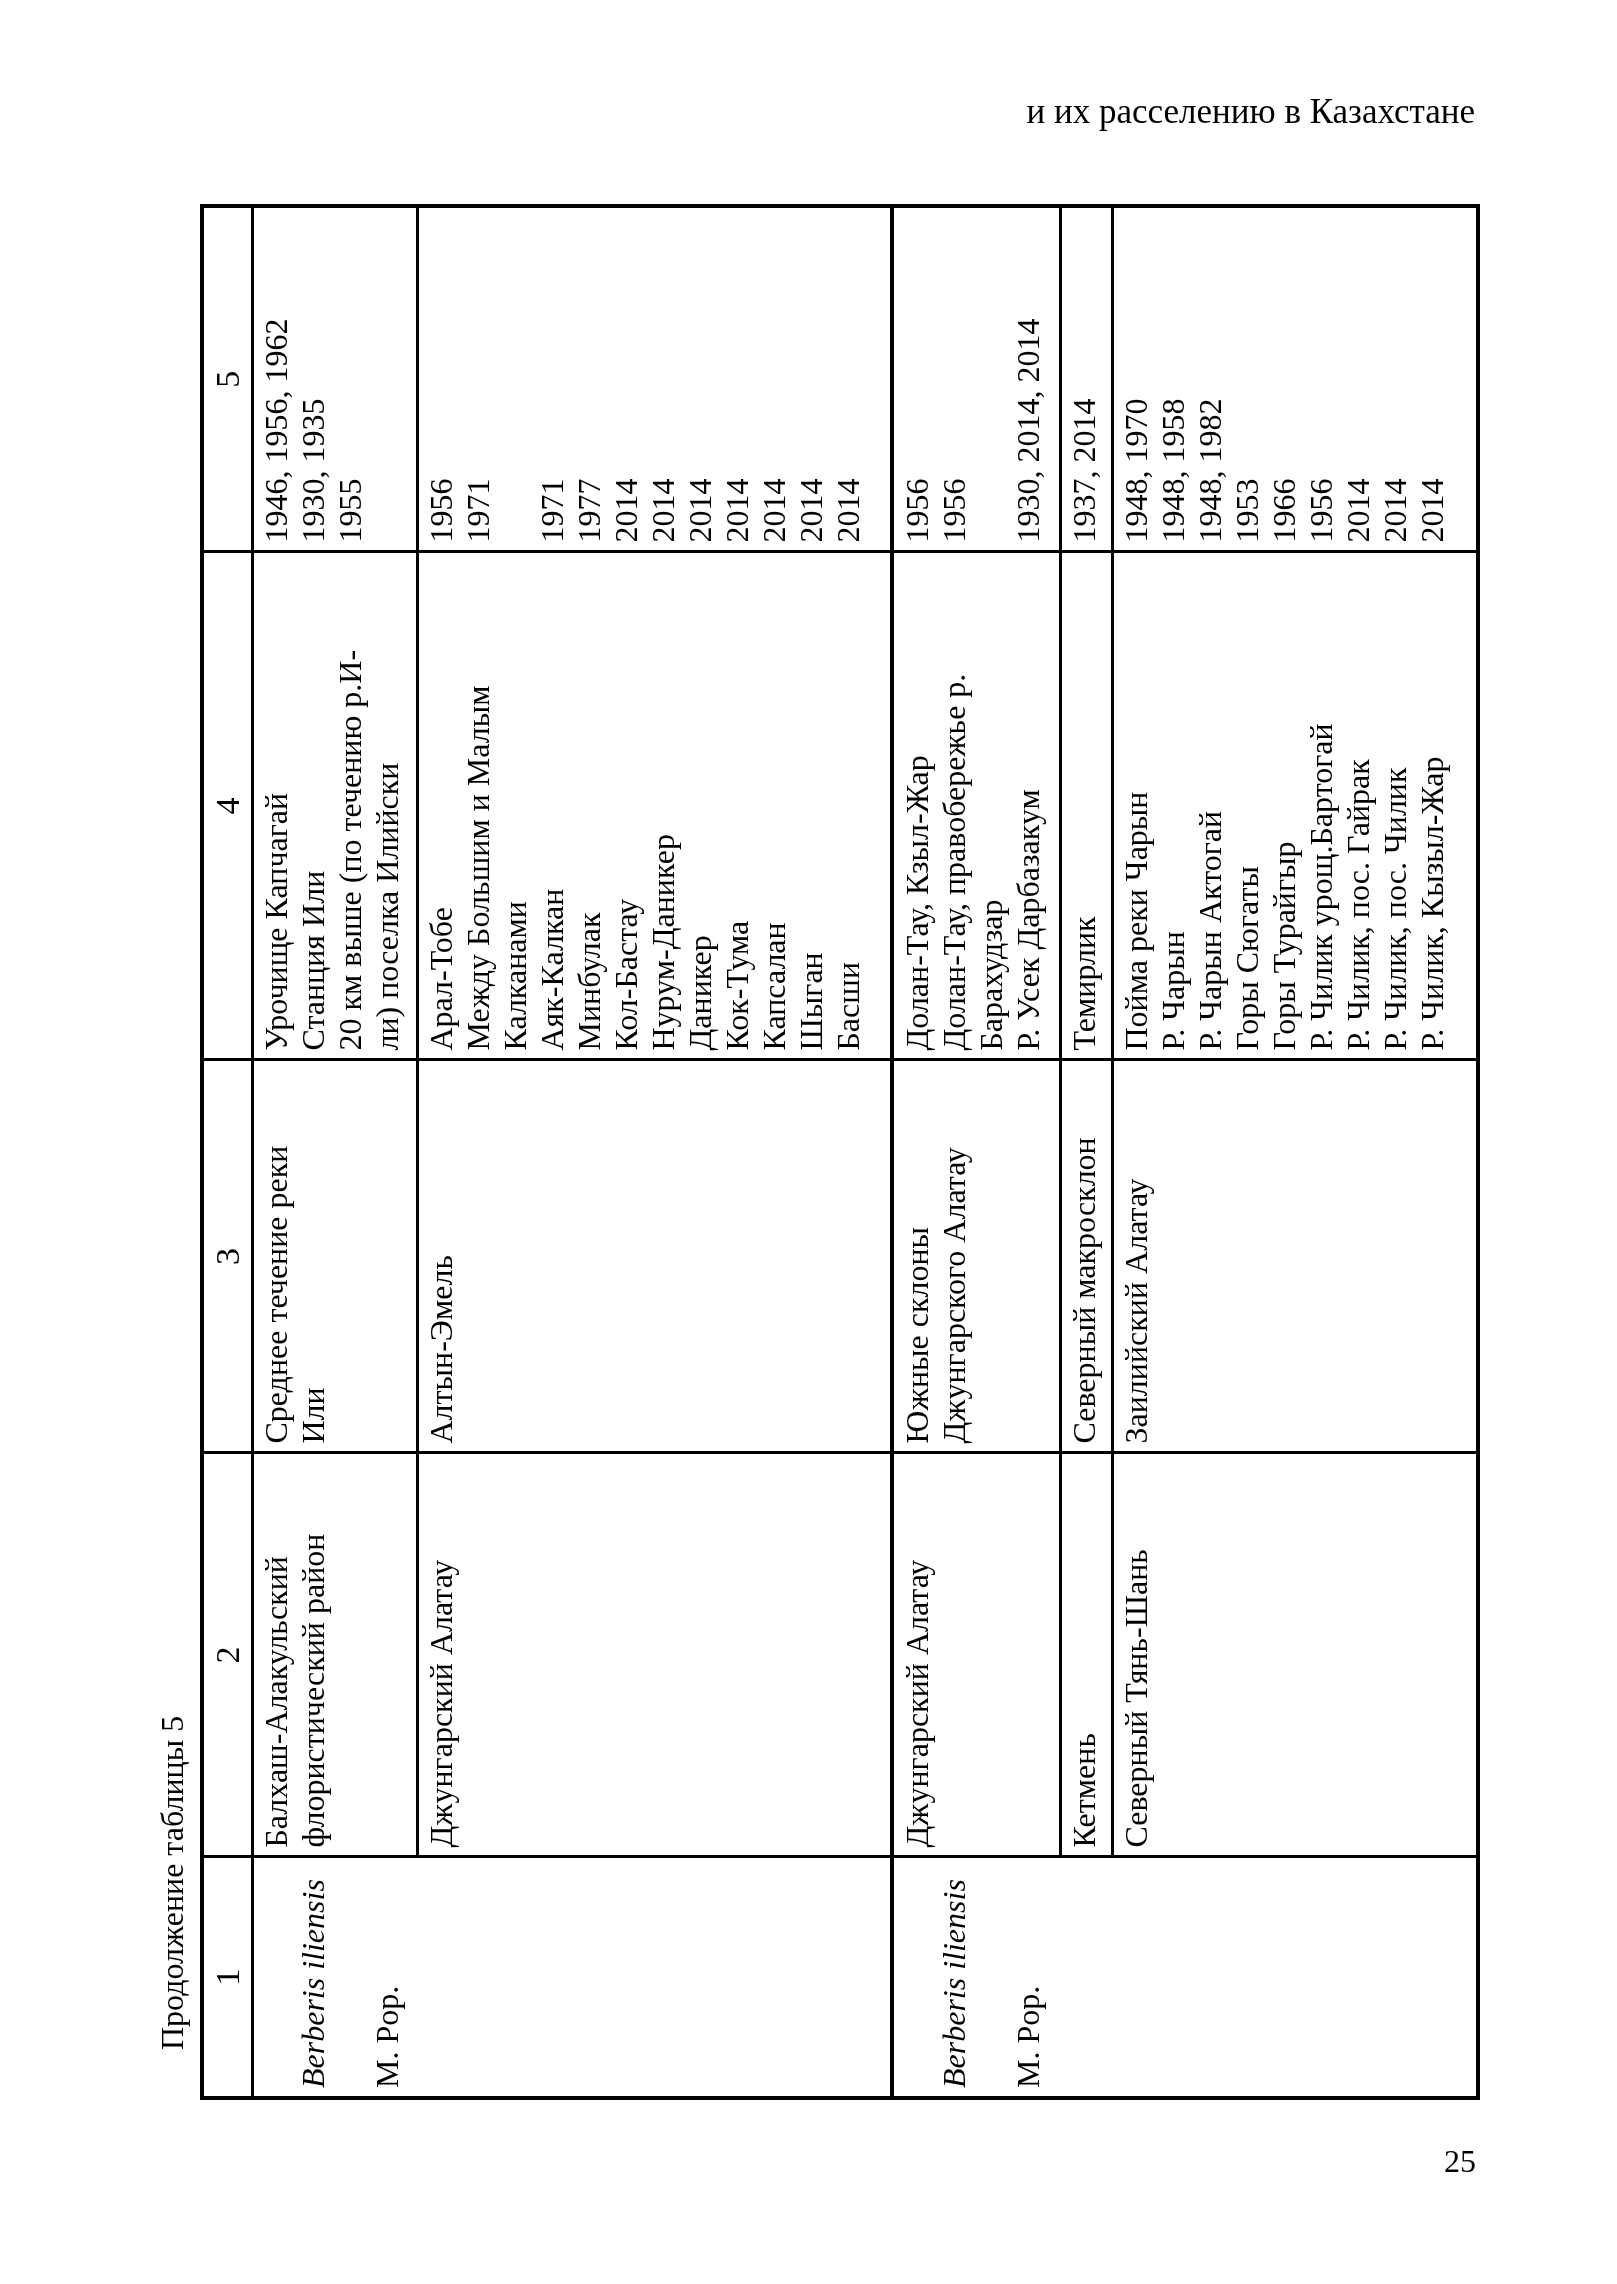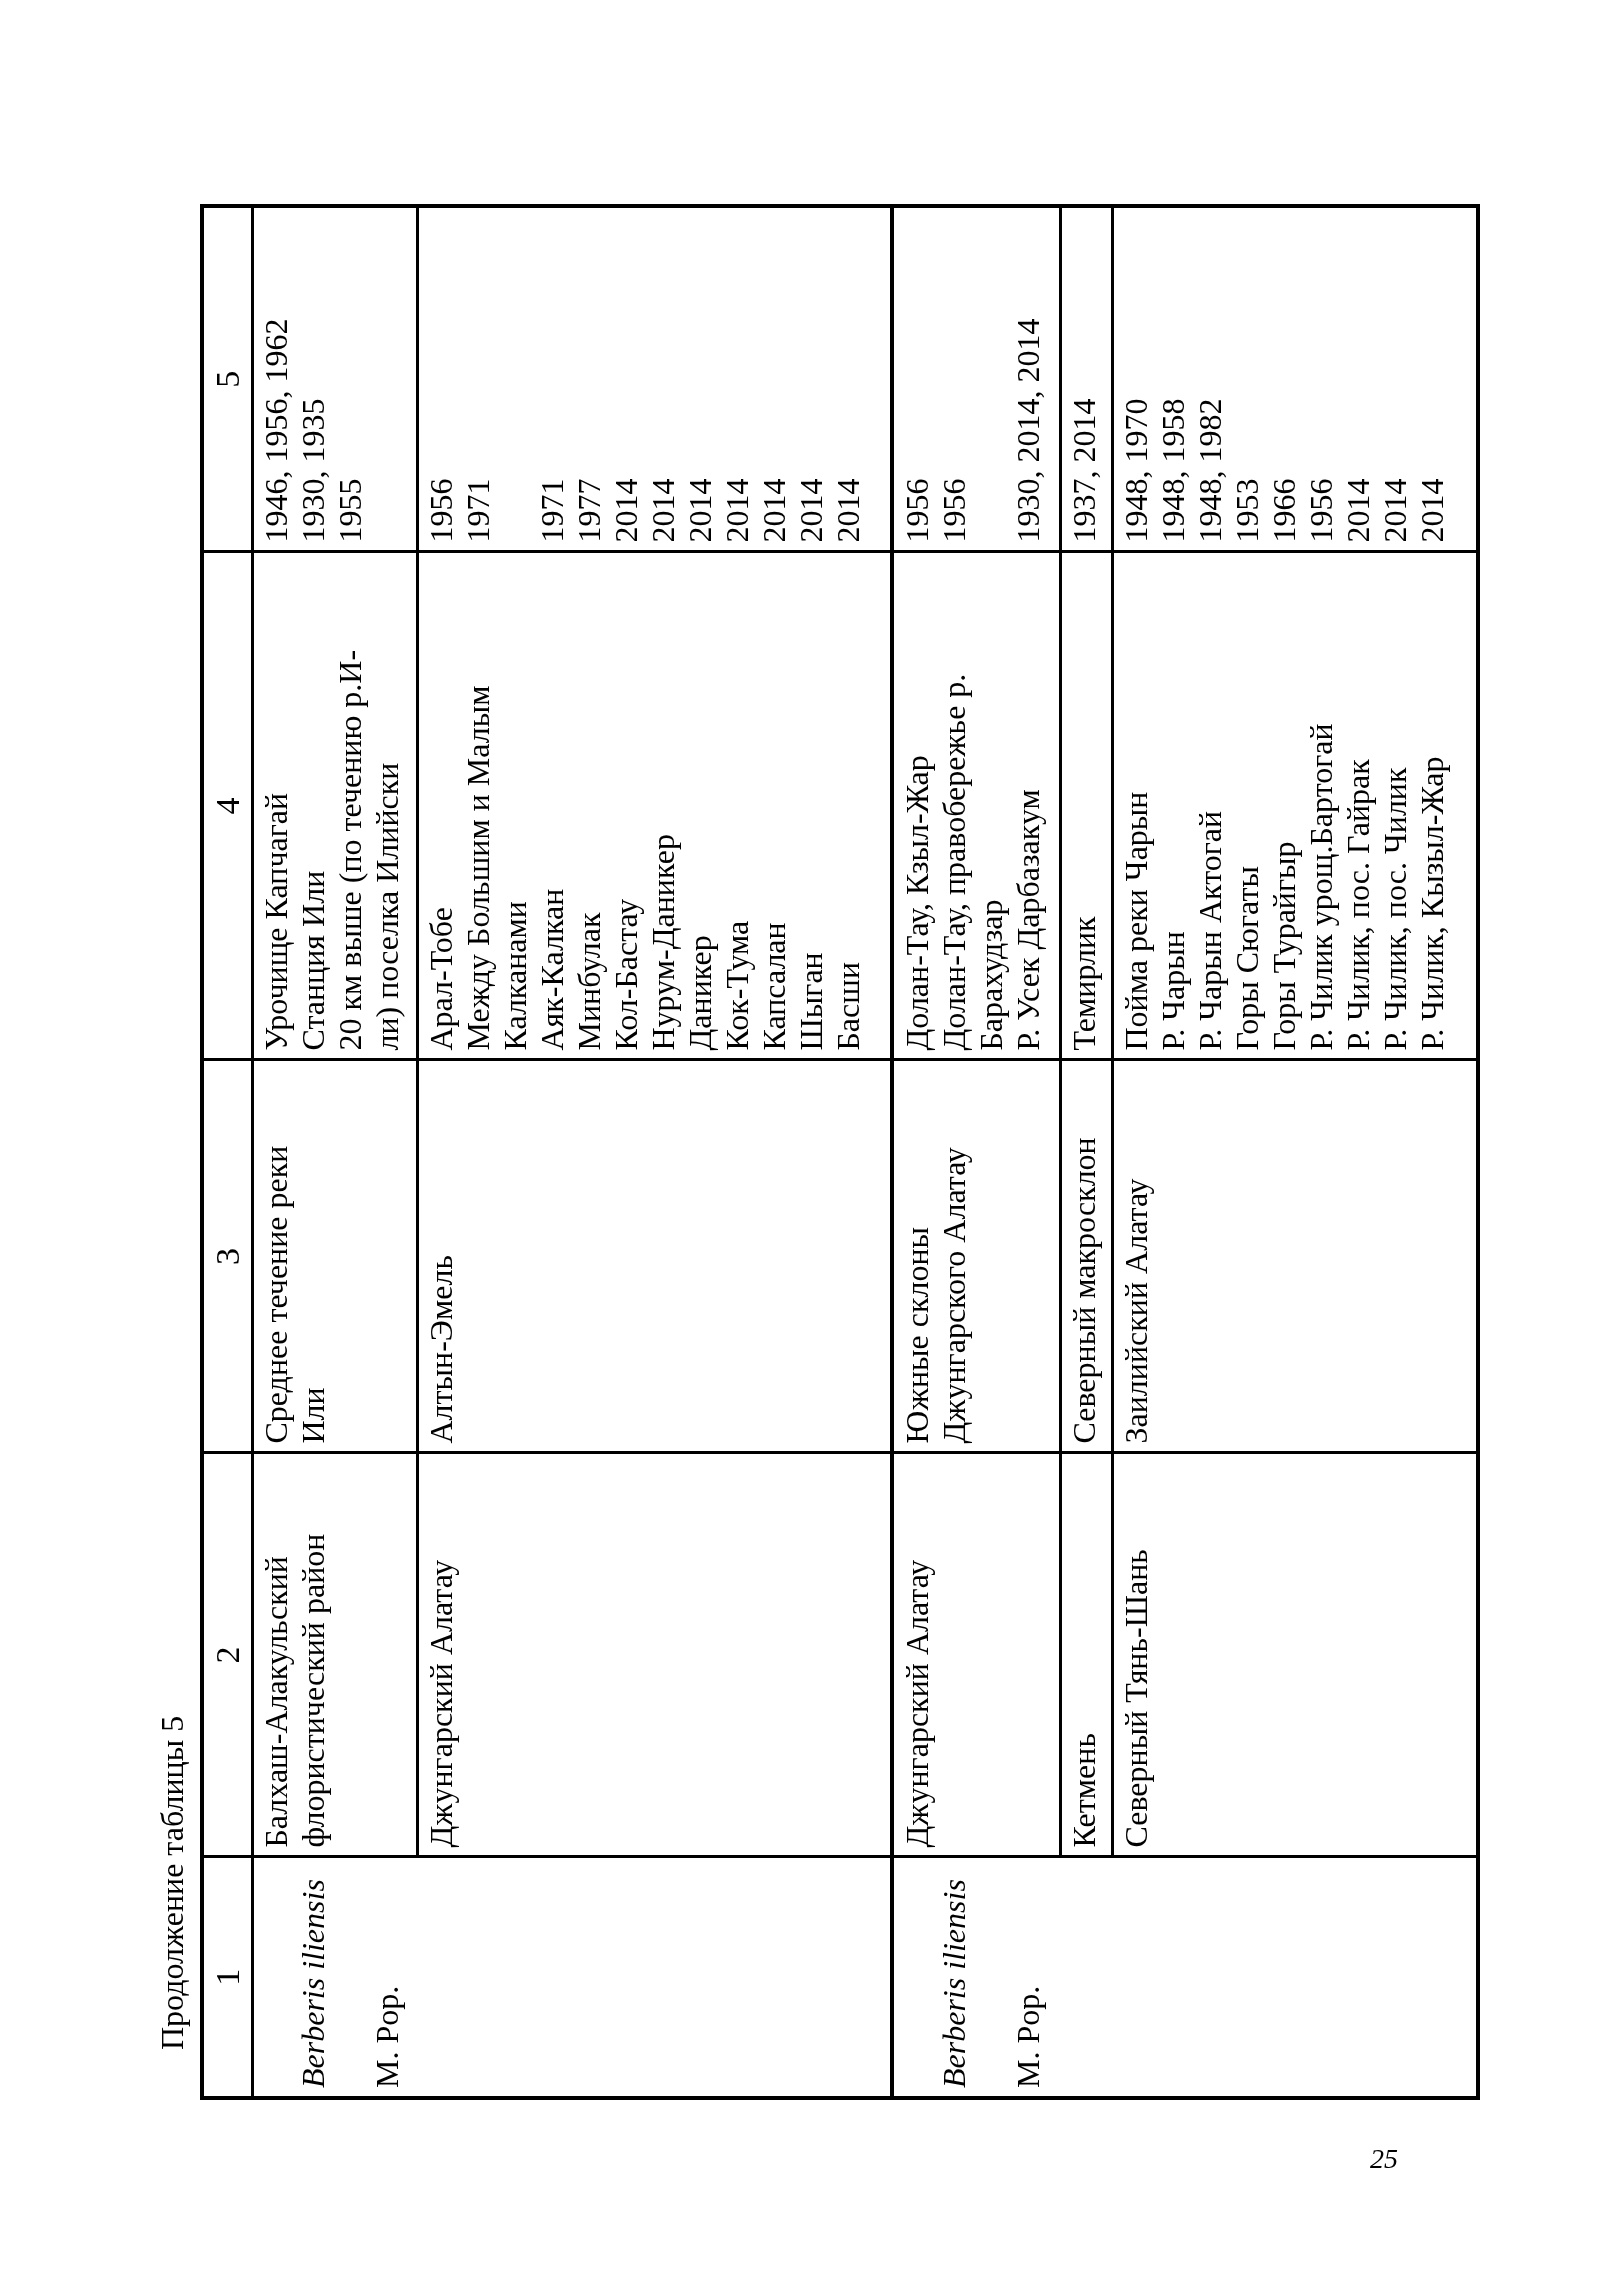--- a/index.html
+++ b/index.html
@@ -76,30 +76,30 @@
     white-space: normal;
     font-size: 34px;
   }
   tr.group-start td { border-top-width: 4.8px; }
   .species-cell { white-space: normal; }
   .species-line { white-space: nowrap; }
   .italic { font-style: italic; }
 
   .page-number {
     position: absolute;
-    left: 1370px;
+    left: 1444px;
     top: 2143px;
-    font-size: 28px;
-    font-style: italic;
+    font-size: 32px;
   }
 </style>
 </head>
 <body>
 
 <div class="chapter-header">
+  <div>и их расселению в Казахстане</div>
 </div>
 
 <div class="table-caption">Продолжение таблицы 5</div>
 
 <div class="table-wrap">
   <div class="reading">
     <table class="tbl">
       <colgroup>
         <col style="width:241px">
         <col style="width:404px">

